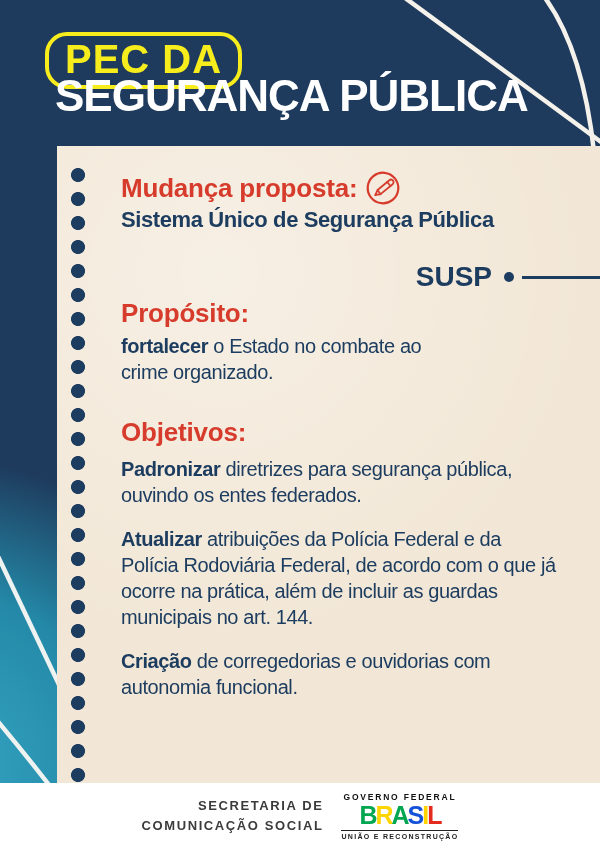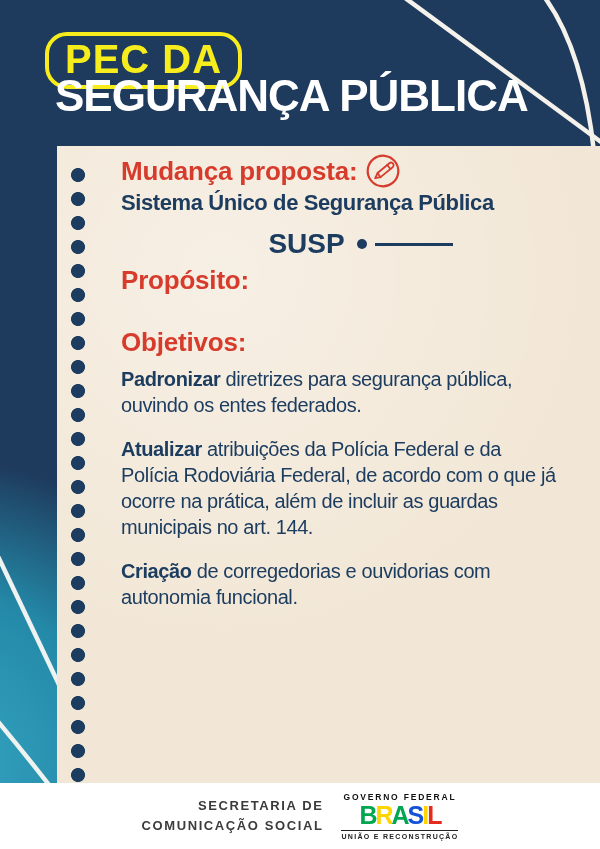--- a/index.html
+++ b/index.html
@@ -34,36 +34,36 @@
   .card{
     position:absolute;left:57px;top:146px;width:543px;height:637px;
     background:#f2e7d6;
     background-image:radial-gradient(circle at 30% 20%, rgba(255,255,255,.35), rgba(0,0,0,0) 60%);
   }
   .dots{
     position:absolute;left:14px;top:22px;width:14px;height:622px;
     background-image:radial-gradient(circle at 7px 7px, #1d3d60 6.6px, rgba(0,0,0,0) 7.4px);
     background-size:14px 24px;background-repeat:repeat-y;
   }
-  .card-content{position:relative;padding:7px 38px 0 64px;}
+  .card-content{position:relative;padding:24px 38px 0 64px;}
 
   .red-heading{
     color:#d63b2c;font-size:26px;font-weight:bold;line-height:30px;letter-spacing:-0.2px;
   }
   .heading-row{display:flex;align-items:center;gap:8px;}
   .body-text{
     color:#1d3d60;font-size:20px;line-height:26px;letter-spacing:-0.4px;
   }
   .body-text strong{letter-spacing:-0.4px;}
   .line2-bold{
     color:#1d3d60;font-size:22px;font-weight:bold;line-height:28px;letter-spacing:-0.4px;
   }
   .susp-row{
-    display:flex;align-items:center;justify-content:center;
-    margin:10px -38px 2px 0;height:34px;
+    display:flex;align-items:center;justify-content:flex-end;
+    margin:26px -38px 2px 0;height:34px;
   }
   .susp-label{color:#1d3d60;font-size:28px;font-weight:bold;letter-spacing:0;}
   .susp-dot{width:10px;height:10px;border-radius:50%;background:#1d3d60;margin:0 8px 0 12px;}
   .susp-line{width:78px;height:3px;background:#1d3d60;}
 
   .section-proposito{margin-top:4px;}
   .section-proposito .para{max-width:345px;margin-top:5px;}
   .section-objetivos{margin-top:32px;}
   .section-objetivos .red-heading{margin-bottom:9px;}
   .obj-item{margin-bottom:18px;}
@@ -137,20 +137,23 @@
       </div>
 
       <div class="susp-row">
         <span class="susp-label">SUSP</span>
         <span class="susp-dot"></span>
         <span class="susp-line"></span>
       </div>
 
       <div class="section-proposito">
         <div class="red-heading">Propósito:</div>
+        <div class="body-text para">
+          <strong>fortalecer</strong><span> o Estado no combate ao crime organizado.</span>
+        </div>
       </div>
 
       <div class="section-objetivos">
         <div class="red-heading">Objetivos:</div>
 
         <div class="body-text obj-item">
           <strong>Padronizar</strong><span> diretrizes para segurança pública, ouvindo os entes federados.</span>
         </div>
         <div class="body-text obj-item">
           <strong>Atualizar</strong><span> atribuições da Polícia Federal e da Polícia Rodoviária Federal, de acordo com o que já ocorre na prática, além de incluir as guardas municipais no art. 144.</span>

